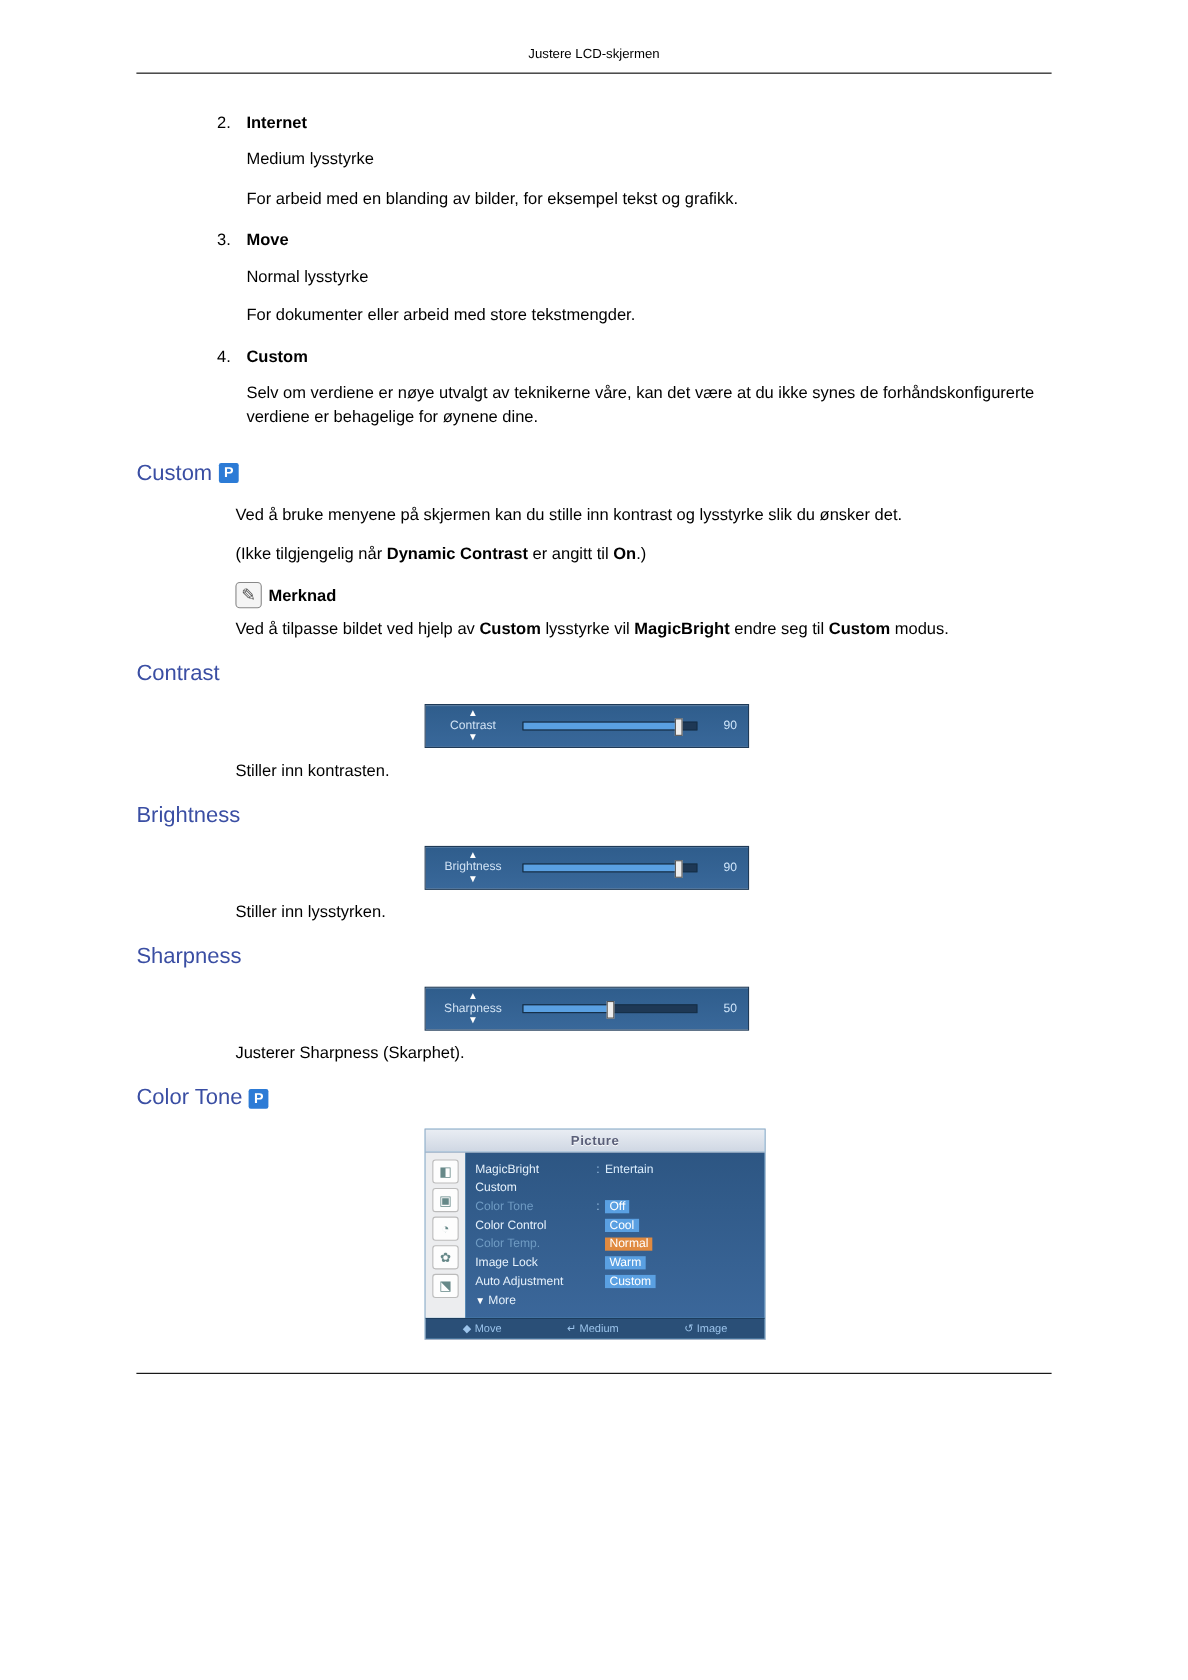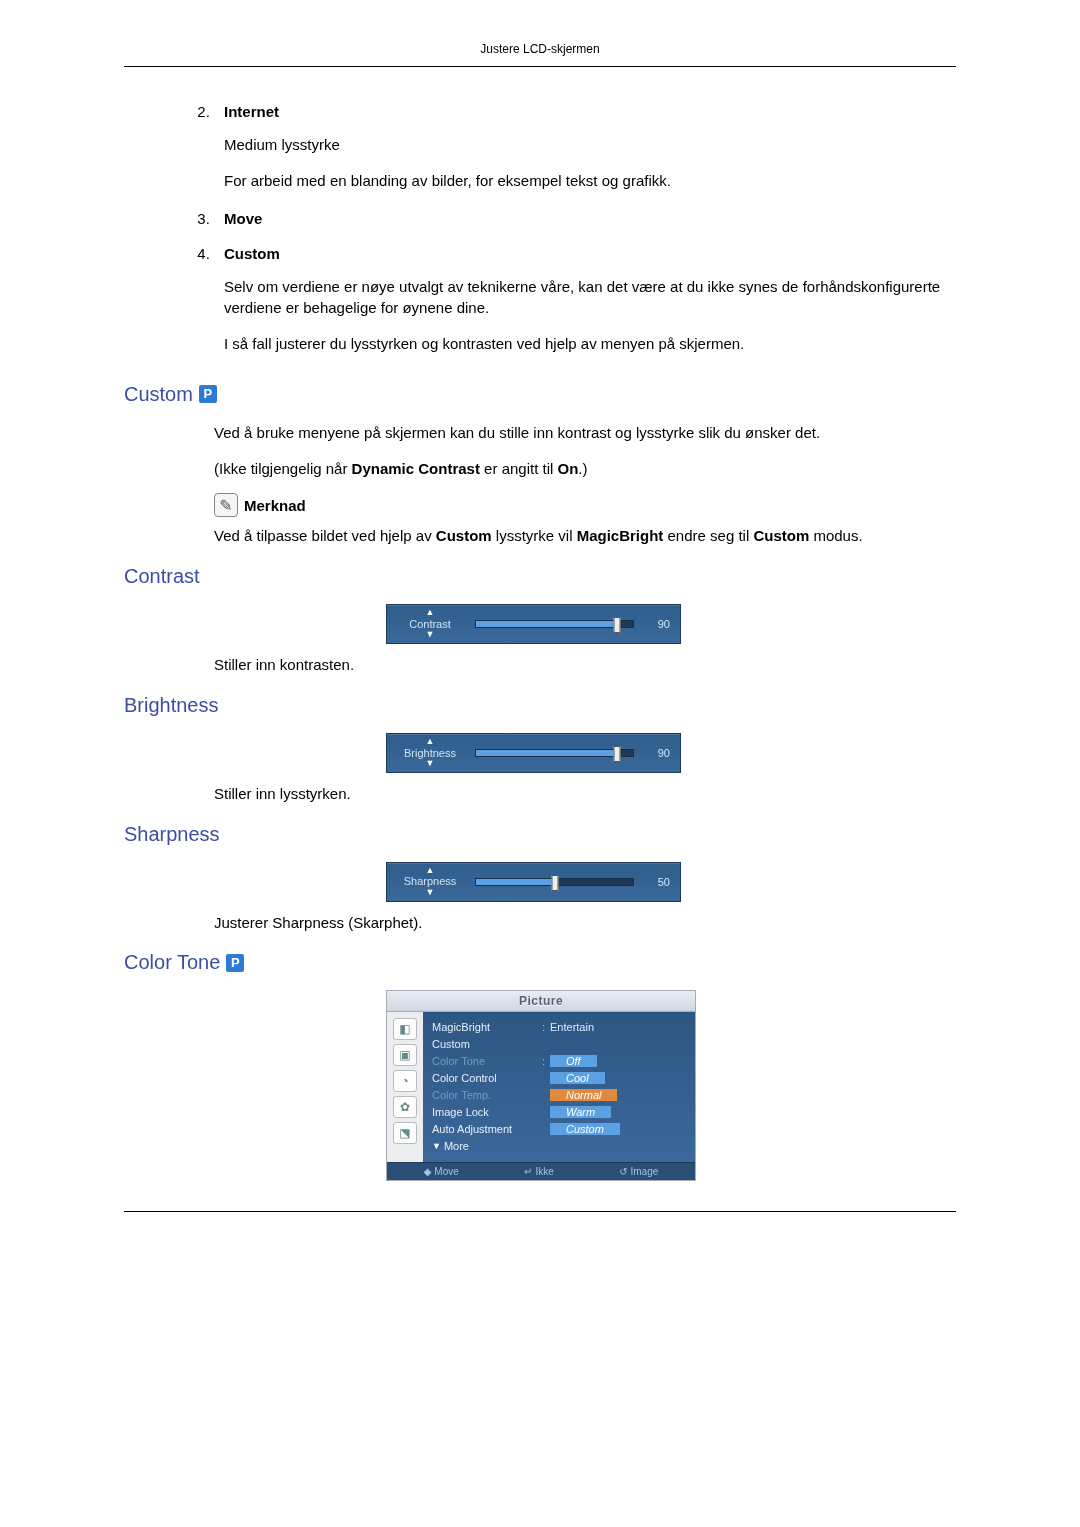--- a/index.html
+++ b/index.html
@@ -162,21 +162,21 @@
     display:flex;
     justify-content:flex-start;
     align-items:center;
     height:16px;
     margin-bottom:1px;
   }
   .osd-menu .row .k { width:110px; color:#e4f0fb; }
   .osd-menu .row .sep { width:8px; color:#9ec2e4; }
   .osd-menu .row .v { color:#d9ecfc; }
   .osd-menu .row.dim .k { color:#6f9bc3; }
-  .osd-menu .row .v.hl { background:#5aa0e2; padding:0 16px; color:#fff;font-style:italic; }
+  .osd-menu .row .v.hl { background:#5aa0e2; padding:0 4px; color:#fff; }
   .osd-menu .row .more-arrow { font-size:9px; margin-right:3px;}
   .osd-menu .foot {
     background:#2a4f77;
     display:flex;justify-content:space-around;padding:3px 4px;color:#9cc4eb;font-size:10px;
     border-top:1px solid #1c3b5a;
   }
   .osd-menu .foot span { display:flex;align-items:center;gap:3px;}
   hr.bottom { margin-top: 30px; border:none;border-top:1px solid #000; }
   b { font-weight:bold;text-align:center; }
 </style>
@@ -190,26 +190,29 @@
   <ol class="main-list" start="2">
     <li>
       <span class="item-title">Internet</span>
       <div class="item-body">
         <p>Medium lysstyrke</p>
         <p>For arbeid med en blanding av bilder, for eksempel tekst og grafikk.</p>
       </div>
     </li>
     <li>
       <span class="item-title">Move</span>
+      <div class="item-body">
+        <p>Normal lysstyrke</p>
+        <p>For dokumenter eller arbeid med store tekstmengder.</p>
+      </div>
     </li>
     <li>
       <span class="item-title">Custom</span>
       <div class="item-body">
         <p>Selv om verdiene er nøye utvalgt av teknikerne våre, kan det være at du ikke synes de forhåndskonfigurerte verdiene er behagelige for øynene dine.</p>
-        <p>I så fall justerer du lysstyrken og kontrasten ved hjelp av menyen på skjermen.</p>
       </div>
     </li>
   </ol>
 
   <div class="sec-title">
     <span>Custom</span>
     <span class="p-badge">P</span>
   </div>
   <div class="indented">
     <p>Ved å bruke menyene på skjermen kan du stille inn kontrast og lysstyrke slik du ønsker det.</p>
@@ -334,20 +337,20 @@
             <span class="v hl">Custom</span>
           </div>
           <div class="row">
             <span class="more-arrow">▼</span>
             <span class="k" style="width:auto;">More</span>
           </div>
         </div>
       </div>
       <div class="foot">
         <span>◆ <span>Move</span></span>
-        <span>↵ <span>Ikke</span></span>
+        <span>↵ <span>Medium</span></span>
         <span>↺ <span>Image</span></span>
       </div>
     </div>
   </div>
 
   <hr class="bottom">
 </div>
 
 </body></html>

